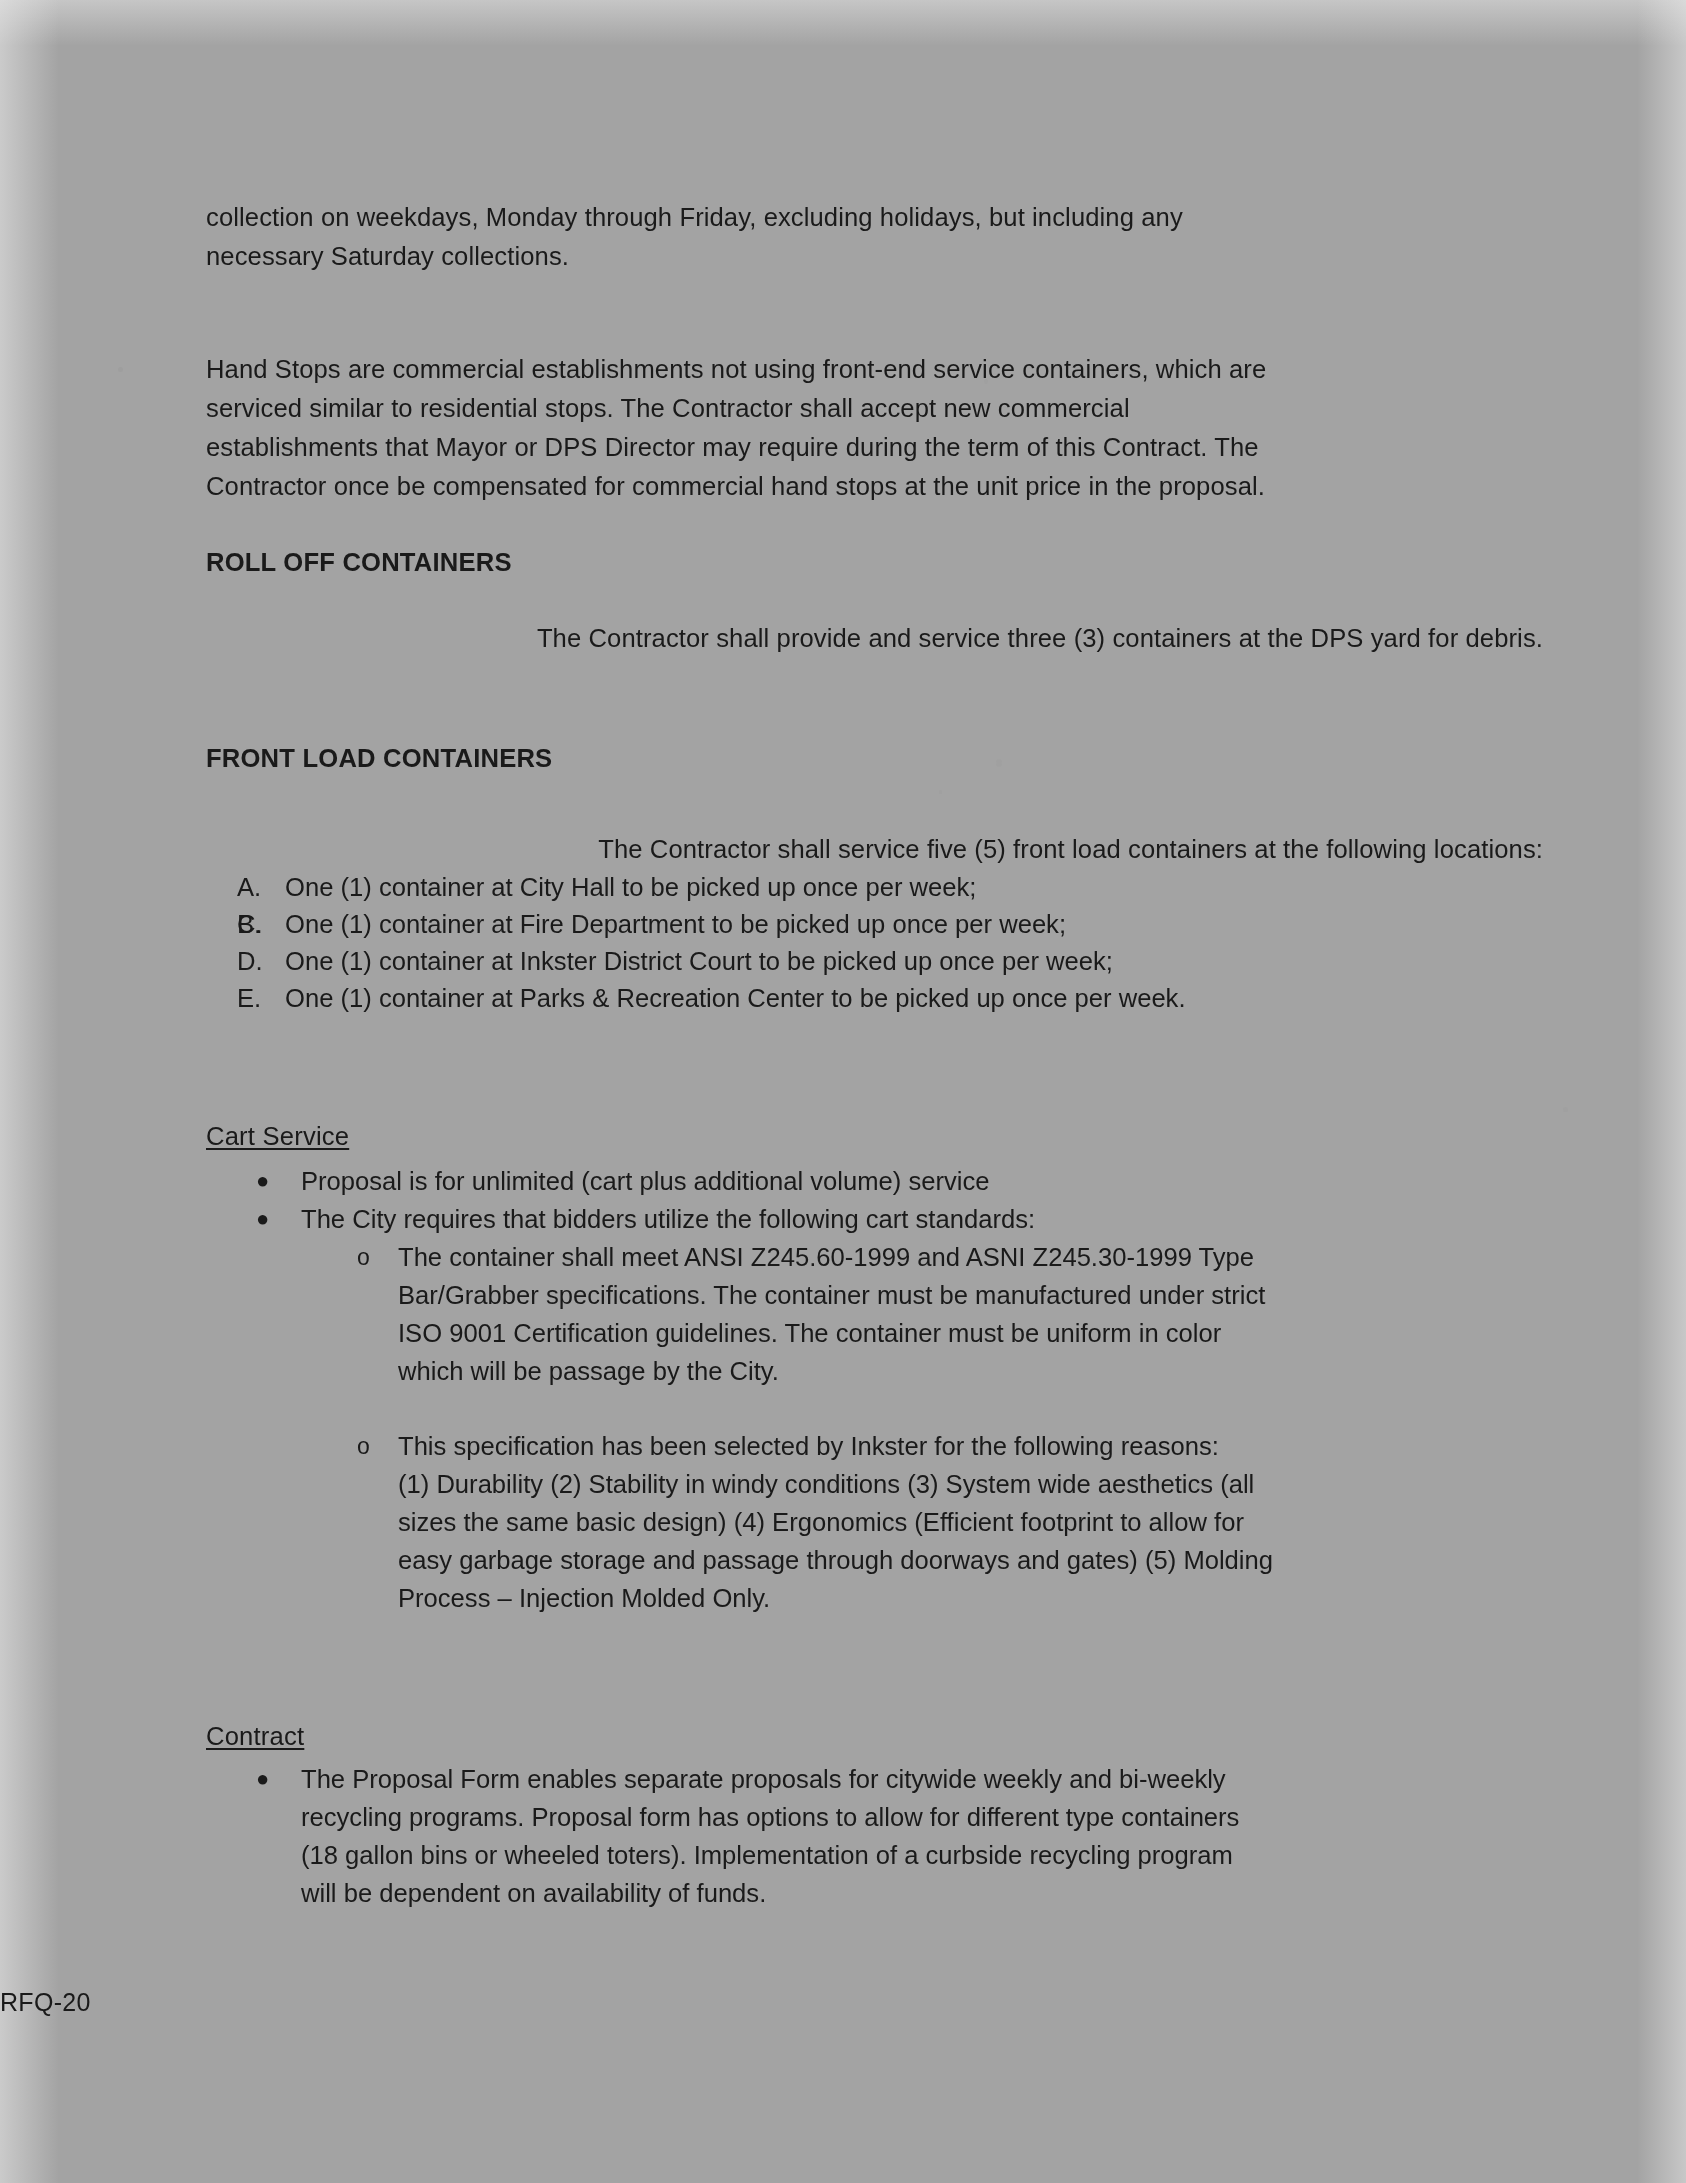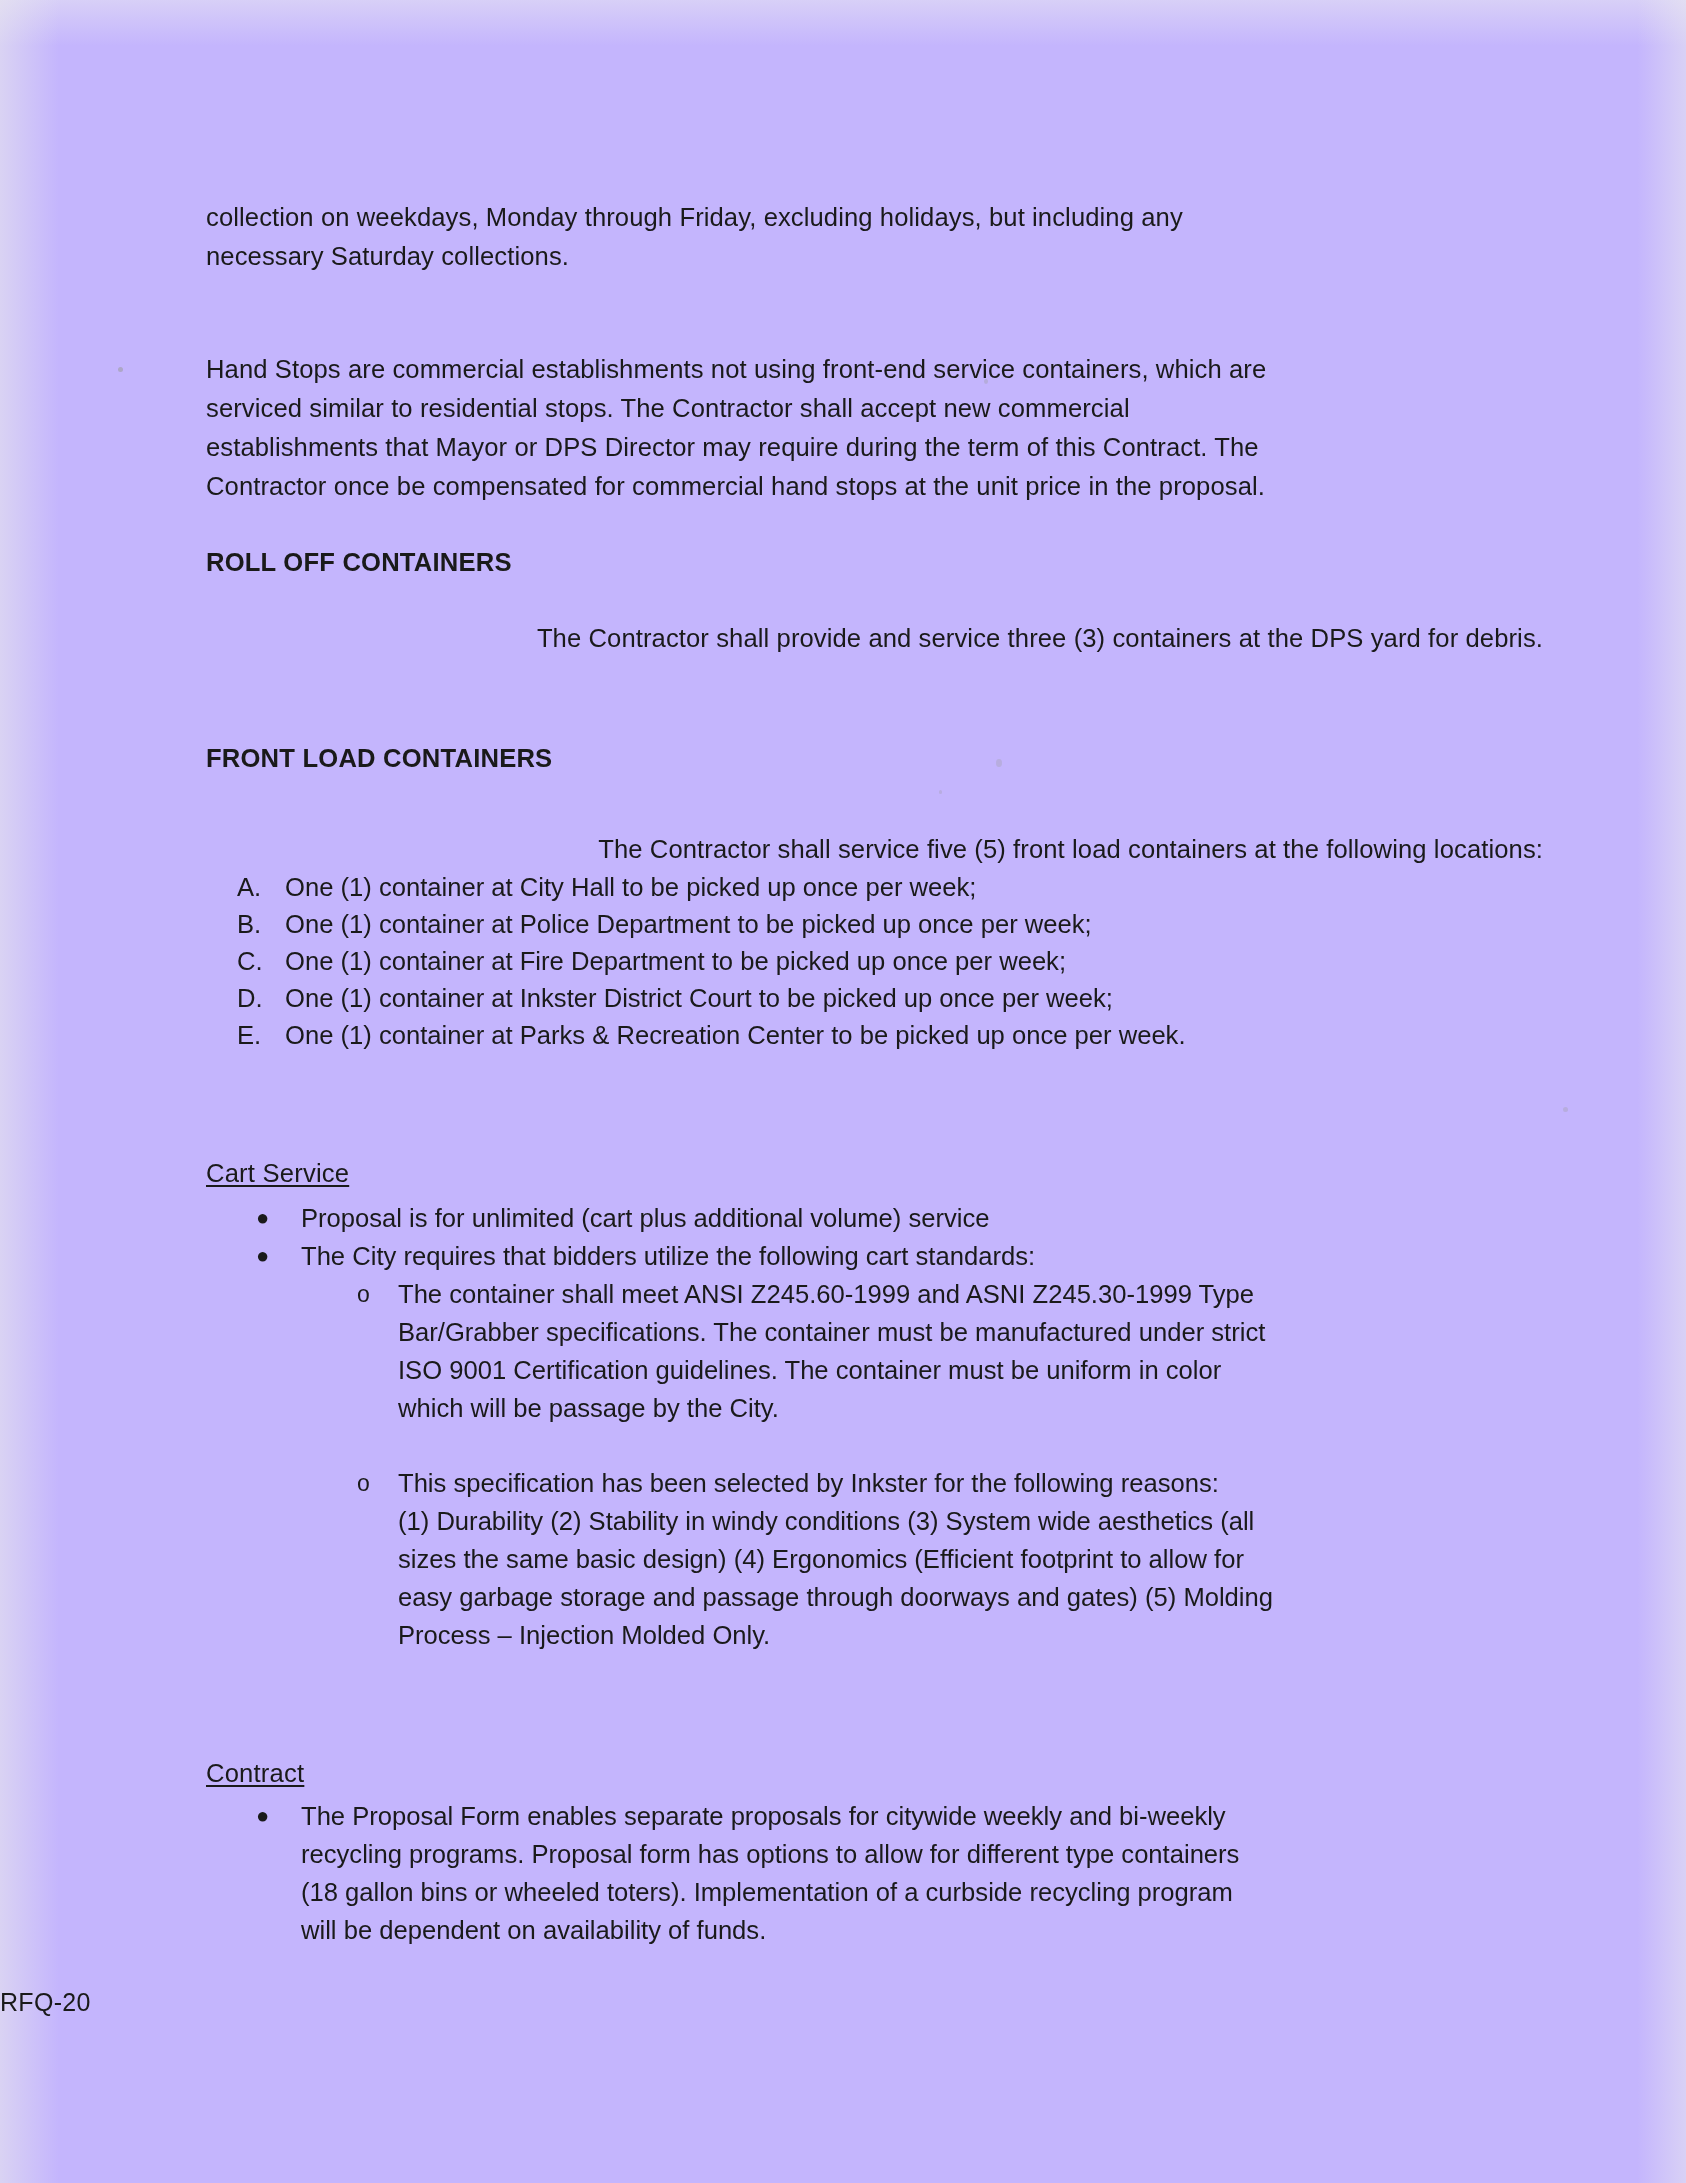--- a/index.html
+++ b/index.html
@@ -12,21 +12,21 @@
     height: 2183px;
     position: relative;
     font-family: "Liberation Sans", sans-serif;
     color: #1a1a1a;
     overflow: hidden;
   }
 
   .page {
     position: absolute;
     inset: 0;
-    background: #c4b5fd;
+    background: #a3a3a3;
   }
 
   
   .scan-tone {
     position: absolute;
     inset: 0;
     background:
       linear-gradient(90deg, rgba(235,235,235,0.55) 0px, rgba(255,255,255,0) 59px),
       linear-gradient(270deg, rgba(238,238,238,0.5) 0px, rgba(255,255,255,0) 50px),
       linear-gradient(180deg, rgba(240,240,240,0.45) 0px, rgba(255,255,255,0) 46px);
@@ -201,21 +201,20 @@
 
     <div class="body-para nojust">The Contractor shall service five (5) front load containers at the following locations:</div>
 
     <ul class="alpha-list">
       <li>
         <span class="marker">A.</span>
         <span>One (1) container at City Hall to be picked up once per week;</span>
       </li>
       <li>
         <span class="marker">B.</span>
-        <span>One (1) container at Police Department to be picked up once per week;</span>
       </li>
       <li>
         <span class="marker">C.</span>
         <span>One (1) container at Fire Department to be picked up once per week;</span>
       </li>
       <li>
         <span class="marker">D.</span>
         <span>One (1) container at Inkster District Court to be picked up once per week;</span>
       </li>
       <li>

